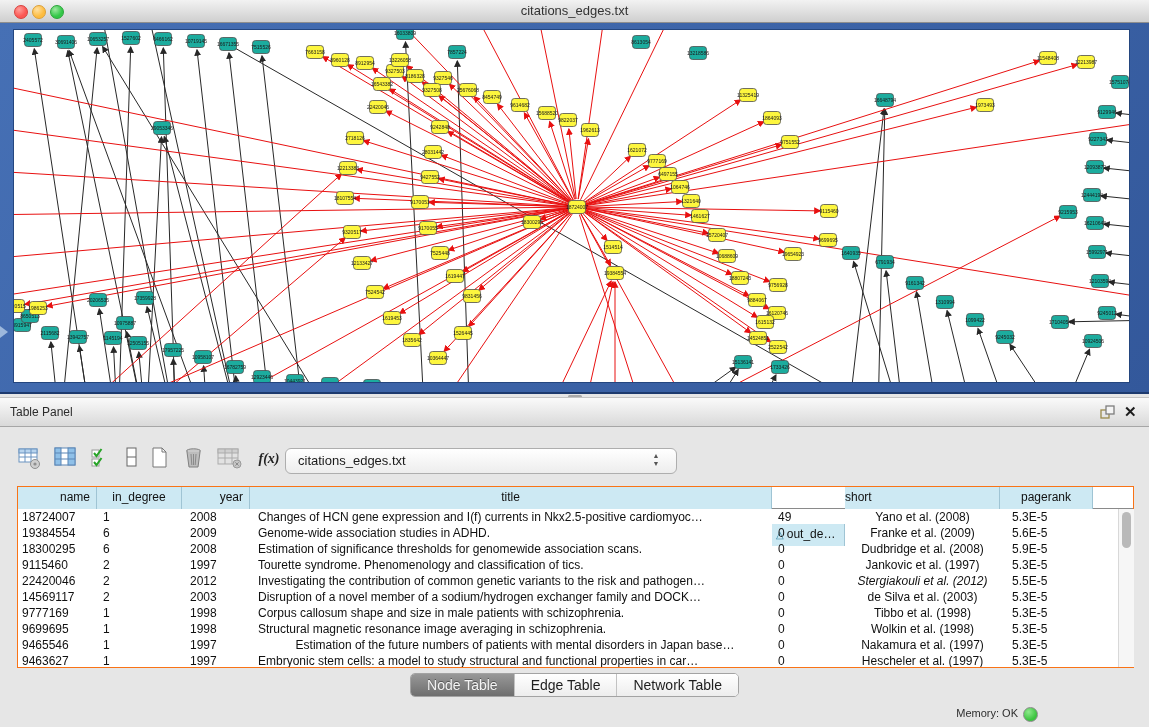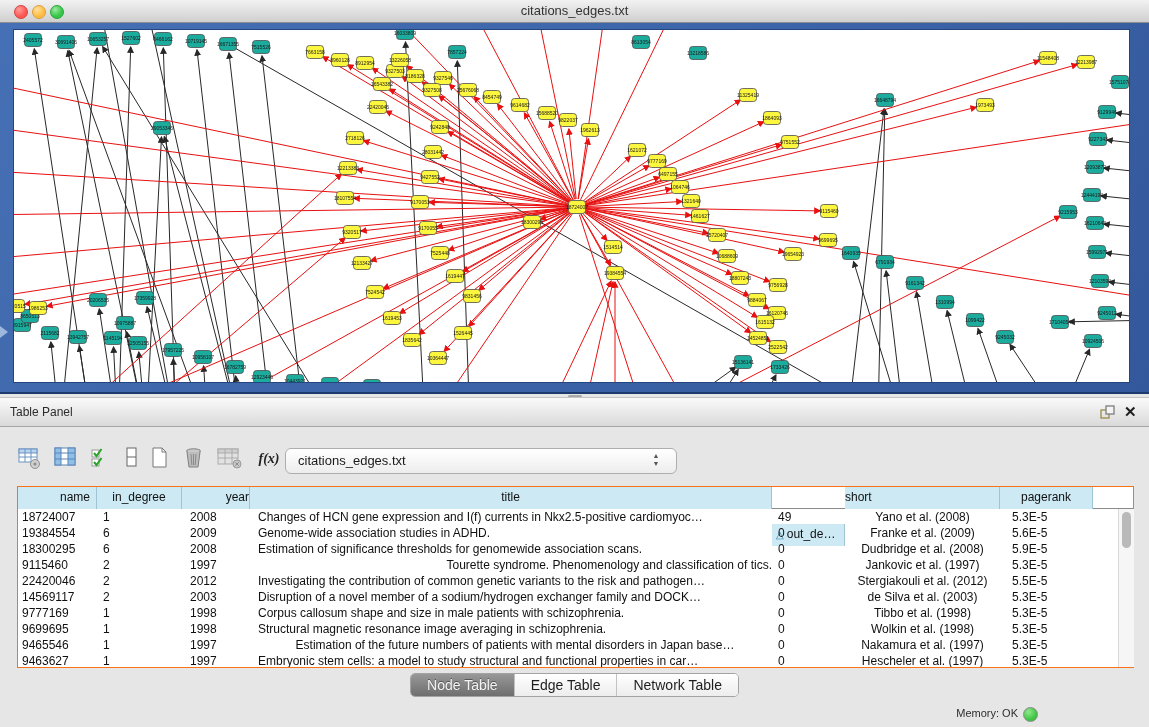--- a/index.html
+++ b/index.html
@@ -772,21 +772,21 @@
     <span style="font-family:'Liberation Serif',serif;font-style:italic;font-weight:bold;font-size:14px;color:#222">f(x)</span>
   </button>
   <div class="abs" id="combo">citations_edges.txt</div>
   <div class="abs" id="combo-stepper">▲<br>▼</div>
 </div>
 
 <div class="abs" id="table-box">
   <div id="thead">
       <div class="hcell" style="width: 79px; text-align: right; padding-right: 6px;">name</div>
       <div class="hcell" style="width: 85px; text-align: center;">in_degree</div>
-      <div class="hcell" style="width: 68px; text-align: right; ">year</div>
+      <div class="hcell" style="width: 68px; text-align: right; padding-right: 6px;">year</div>
       <div class="hcell" style="width: 522px; text-align: center;">title</div>
       <div class="hcell" style="width: 73px; text-align: left; margin-top: 37px;"><span class="sort-tri">△</span>out_de…</div>
       <div class="hcell" style="width: 155px; text-align: left;">short</div>
       <div class="hcell" style="width: 93px; text-align: center;">pagerank</div>
     </div>
   <div id="tbody">
       <div class="trow">
         <div class="tcell" style="width: 79px; text-align: left; padding-left: 4px;">18724007</div>
         <div class="tcell" style="width: 85px; text-align: left; padding-left: 6px;">1</div>
         <div class="tcell" style="width: 68px; text-align: left; padding-left: 8px;">2008</div>
@@ -810,32 +810,32 @@
         <div class="tcell" style="width: 68px; text-align: left; padding-left: 8px;">2008</div>
         <div class="tcell" style="width: 522px; text-align: left; padding-left: 8px;">Estimation of significance thresholds for genomewide association scans.</div>
         <div class="tcell" style="width: 73px; text-align: left; padding-left: 6px;">0</div>
         <div class="tcell" style="width: 155px; text-align: center; padding-left: 0px;">Dudbridge et al. (2008)</div>
         <div class="tcell" style="width: 93px; text-align: left; padding-left: 12px;">5.9E-5</div>
       </div>
       <div class="trow">
         <div class="tcell" style="width: 79px; text-align: left; padding-left: 4px;">9115460</div>
         <div class="tcell" style="width: 85px; text-align: left; padding-left: 6px;">2</div>
         <div class="tcell" style="width: 68px; text-align: left; padding-left: 8px;">1997</div>
-        <div class="tcell" style="width: 522px; text-align: right; padding-left: 8px;">Tourette syndrome. Phenomenology and classification of tics.</div>
+        <div class="tcell" style="width: 522px; text-align: left; padding-left: 8px;">Tourette syndrome. Phenomenology and classification of tics.</div>
         <div class="tcell" style="width: 73px; text-align: left; padding-left: 6px;">0</div>
         <div class="tcell" style="width: 155px; text-align: center; padding-left: 0px;">Jankovic et al. (1997)</div>
         <div class="tcell" style="width: 93px; text-align: left; padding-left: 12px;">5.3E-5</div>
       </div>
       <div class="trow">
         <div class="tcell" style="width: 79px; text-align: left; padding-left: 4px;">22420046</div>
         <div class="tcell" style="width: 85px; text-align: left; padding-left: 6px;">2</div>
         <div class="tcell" style="width: 68px; text-align: left; padding-left: 8px;">2012</div>
         <div class="tcell" style="width: 522px; text-align: left; padding-left: 8px;">Investigating the contribution of common genetic variants to the risk and pathogen…</div>
         <div class="tcell" style="width: 73px; text-align: left; padding-left: 6px;">0</div>
-        <div class="tcell" style="width: 155px; text-align: center; padding-left: 0px;">Stergiakouli et al. (2012)</div>
+        <div class="tcell" style="width: 155px; text-align: center; padding-left: 0px; font-style: italic;">Stergiakouli et al. (2012)</div>
         <div class="tcell" style="width: 93px; text-align: left; padding-left: 12px;">5.5E-5</div>
       </div>
       <div class="trow">
         <div class="tcell" style="width: 79px; text-align: left; padding-left: 4px;">14569117</div>
         <div class="tcell" style="width: 85px; text-align: left; padding-left: 6px;">2</div>
         <div class="tcell" style="width: 68px; text-align: left; padding-left: 8px;">2003</div>
         <div class="tcell" style="width: 522px; text-align: left; padding-left: 8px;">Disruption of a novel member of a sodium/hydrogen exchanger family and DOCK…</div>
         <div class="tcell" style="width: 73px; text-align: left; padding-left: 6px;">0</div>
         <div class="tcell" style="width: 155px; text-align: center; padding-left: 0px;">de Silva et al. (2003)</div>
         <div class="tcell" style="width: 93px; text-align: left; padding-left: 12px;">5.3E-5</div>

